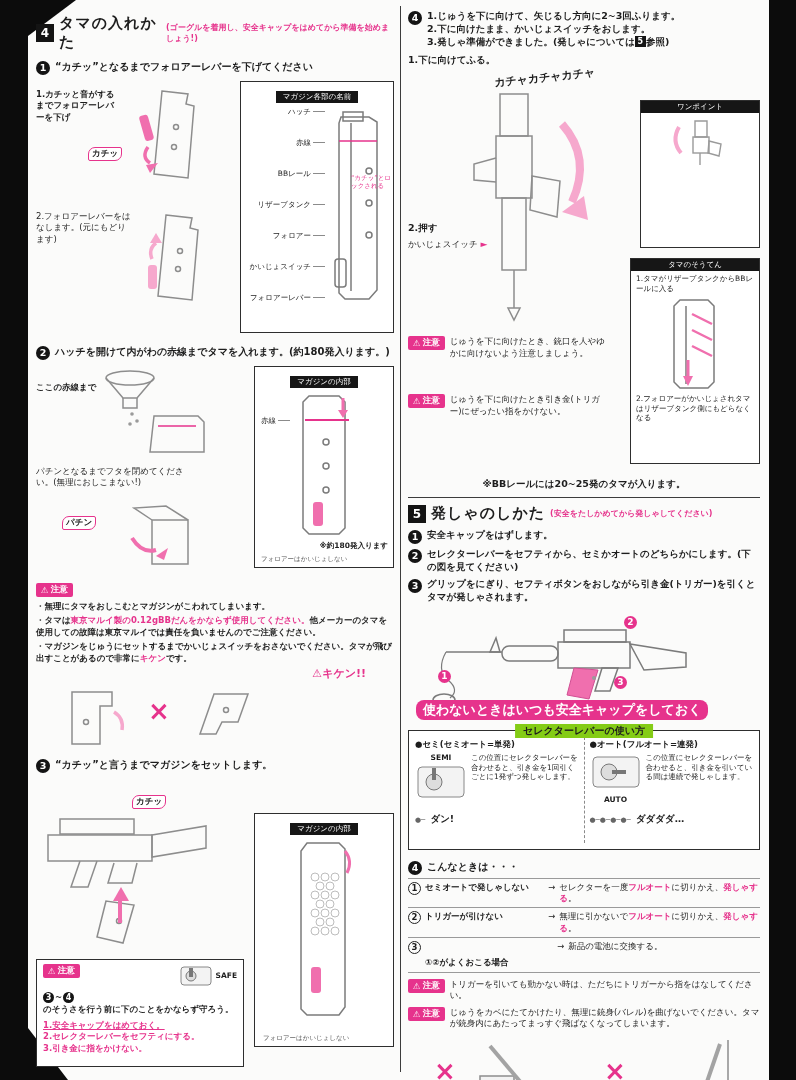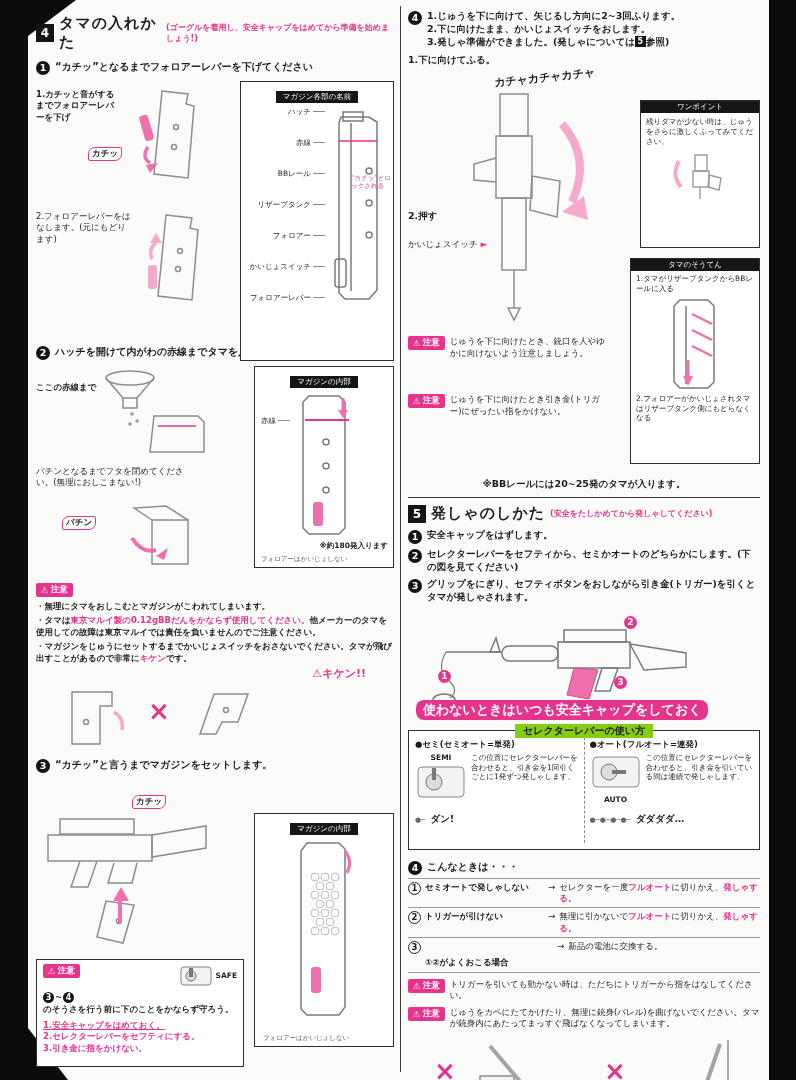--- a/index.html
+++ b/index.html
@@ -86,21 +86,21 @@
         <g fill="none" stroke="#8d8d8d" stroke-width="1.5">
           <path d="M34,6 l26,3 l-2,10 l8,2 l-6,70 l-34,-4 z"></path>
           <circle cx="48" cy="42" r="2.5"></circle>
             <circle cx="46" cy="60" r="2.5"></circle>
         </g>
         <rect x="16" y="56" width="9" height="24" rx="3" fill="#f6a8cd"></rect>
         <path d="M20,50 q-4,-10 4,-16" stroke="#f6a8cd" stroke-width="3.5" fill="none"></path>
         <polygon points="18,34 30,34 24,24" fill="#f6a8cd"></polygon>
       </svg>
 
-      <div class="fig-box" style="position:absolute;right:0;top:0;width:154px;height:280px;">
+      <div class="fig-box" style="position:absolute;right:0;top:0;width:154px;height:252px;">
         <div style="text-align:center;margin-top:2px;"><span class="tab">マガジン各部の名前</span></div>
         <div style="display:flex;gap:2px;padding:4px 4px 0 4px;">
           <div style="display:flex;flex-direction:column;justify-content:space-between;height:196px;flex:1;">
             <span class="lbl">ハッチ</span>
             <span class="lbl">赤線</span>
             <span class="lbl">BBレール</span>
             <span class="lbl">リザーブタンク</span>
             <span class="lbl">フォロアー</span>
             <span class="lbl">かいじょスイッチ</span>
             <span class="lbl">フォロアーレバー</span>
@@ -308,26 +308,25 @@
           <rect x="54" y="48" width="36" height="62"></rect>
           <path d="M54,70 l-22,6 v16 l22,2"></path>
           <path d="M90,88 l28,5 l-3,36 l-27,-7 z"></path>
           <rect x="60" y="110" width="24" height="72"></rect>
           <line x1="72" y1="182" x2="72" y2="220"></line>
           <polygon points="66,220 78,220 72,232"></polygon>
         </g>
         <path d="M120,36 q30,34 10,78" stroke="#f6a8cd" stroke-width="8" fill="none"></path>
         <polygon points="120,124 142,108 146,132" fill="#f6a8cd"></polygon>
       </svg>
-      <div class="t9 b" style="position:absolute;left:0;top:156px;text-align:right;">2.押す</div>
+      <div class="t9 b" style="position:absolute;left:0;top:168px;text-align:right;">2.押す</div>
       <div class="t8" style="position:absolute;left:0;top:184px;"><span>かいじょスイッチ</span><span class="pink" style="font-size:9px;"> ►</span></div>
 
       <div class="fig-box" style="position:absolute;right:0;top:46px;width:120px;height:148px;">
         <div class="tab" style="display:block;text-align:center;">ワンポイント</div>
-        <div class="t7" style="padding:4px 5px 0 5px;">残りダマが少ない時は、じゅうをさらに激しくふってみてください。</div>
         <svg width="70" height="52" viewBox="0 0 70 52" style="display:block;margin:4px auto 0;">
           <g fill="none" stroke="#9a9a9a" stroke-width="1.4">
             <path d="M30,4 h12 v16 h-12 z"></path>
             <rect x="28" y="20" width="16" height="16"></rect>
             <line x1="35" y1="36" x2="35" y2="48"></line>
             <path d="M44,24 l12,3 l-2,12 l-11,-3 z"></path>
           </g>
           <path d="M14,10 q-8,14 2,26" stroke="#f6a8cd" stroke-width="4" fill="none"></path>
         </svg>
       </div>

